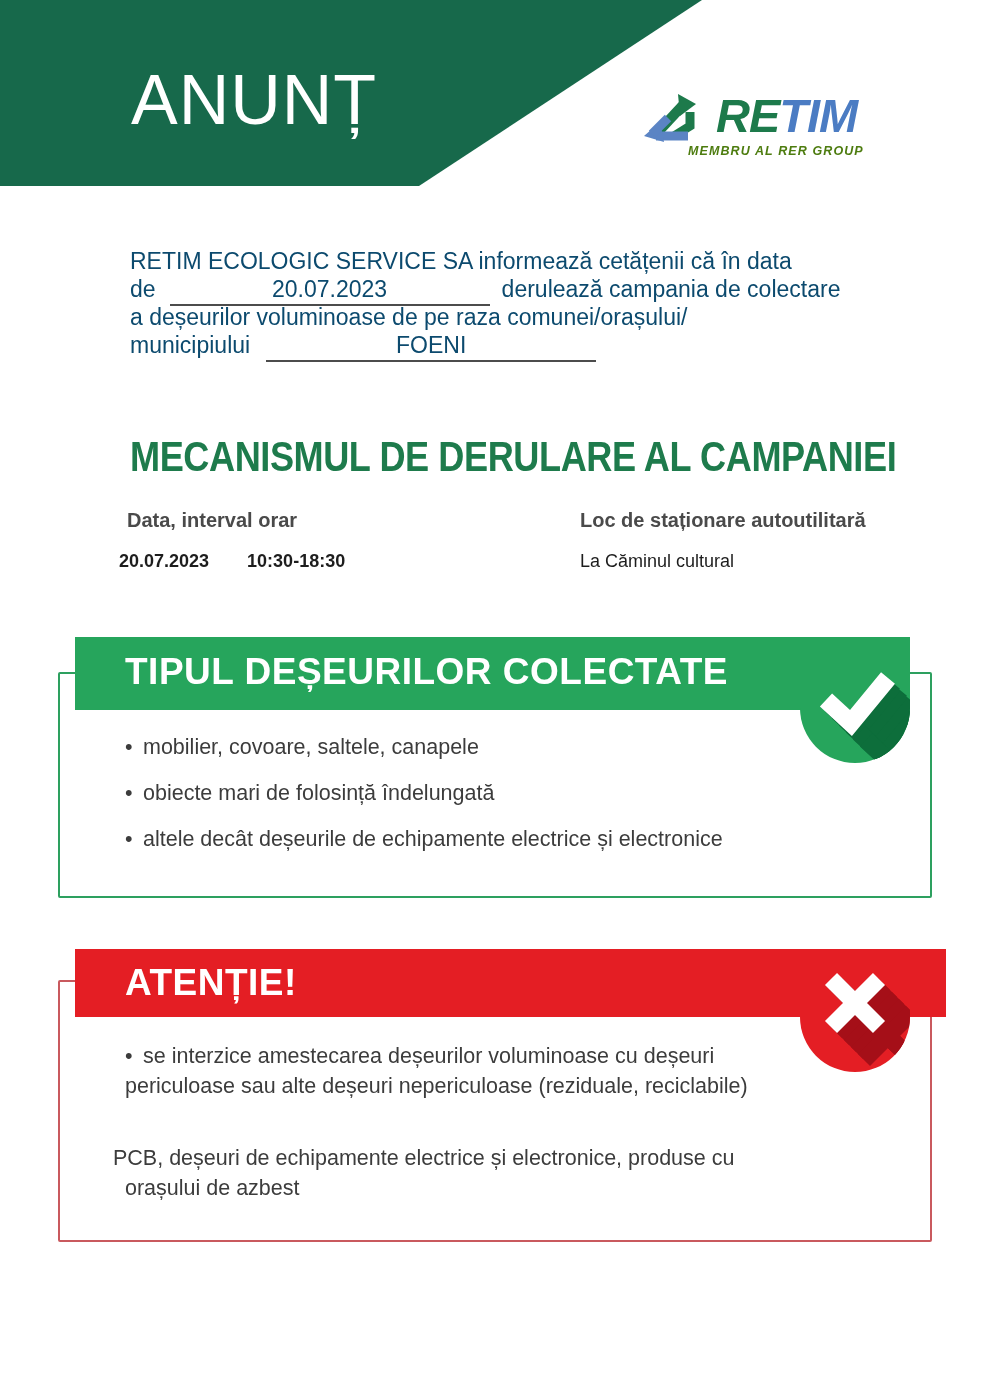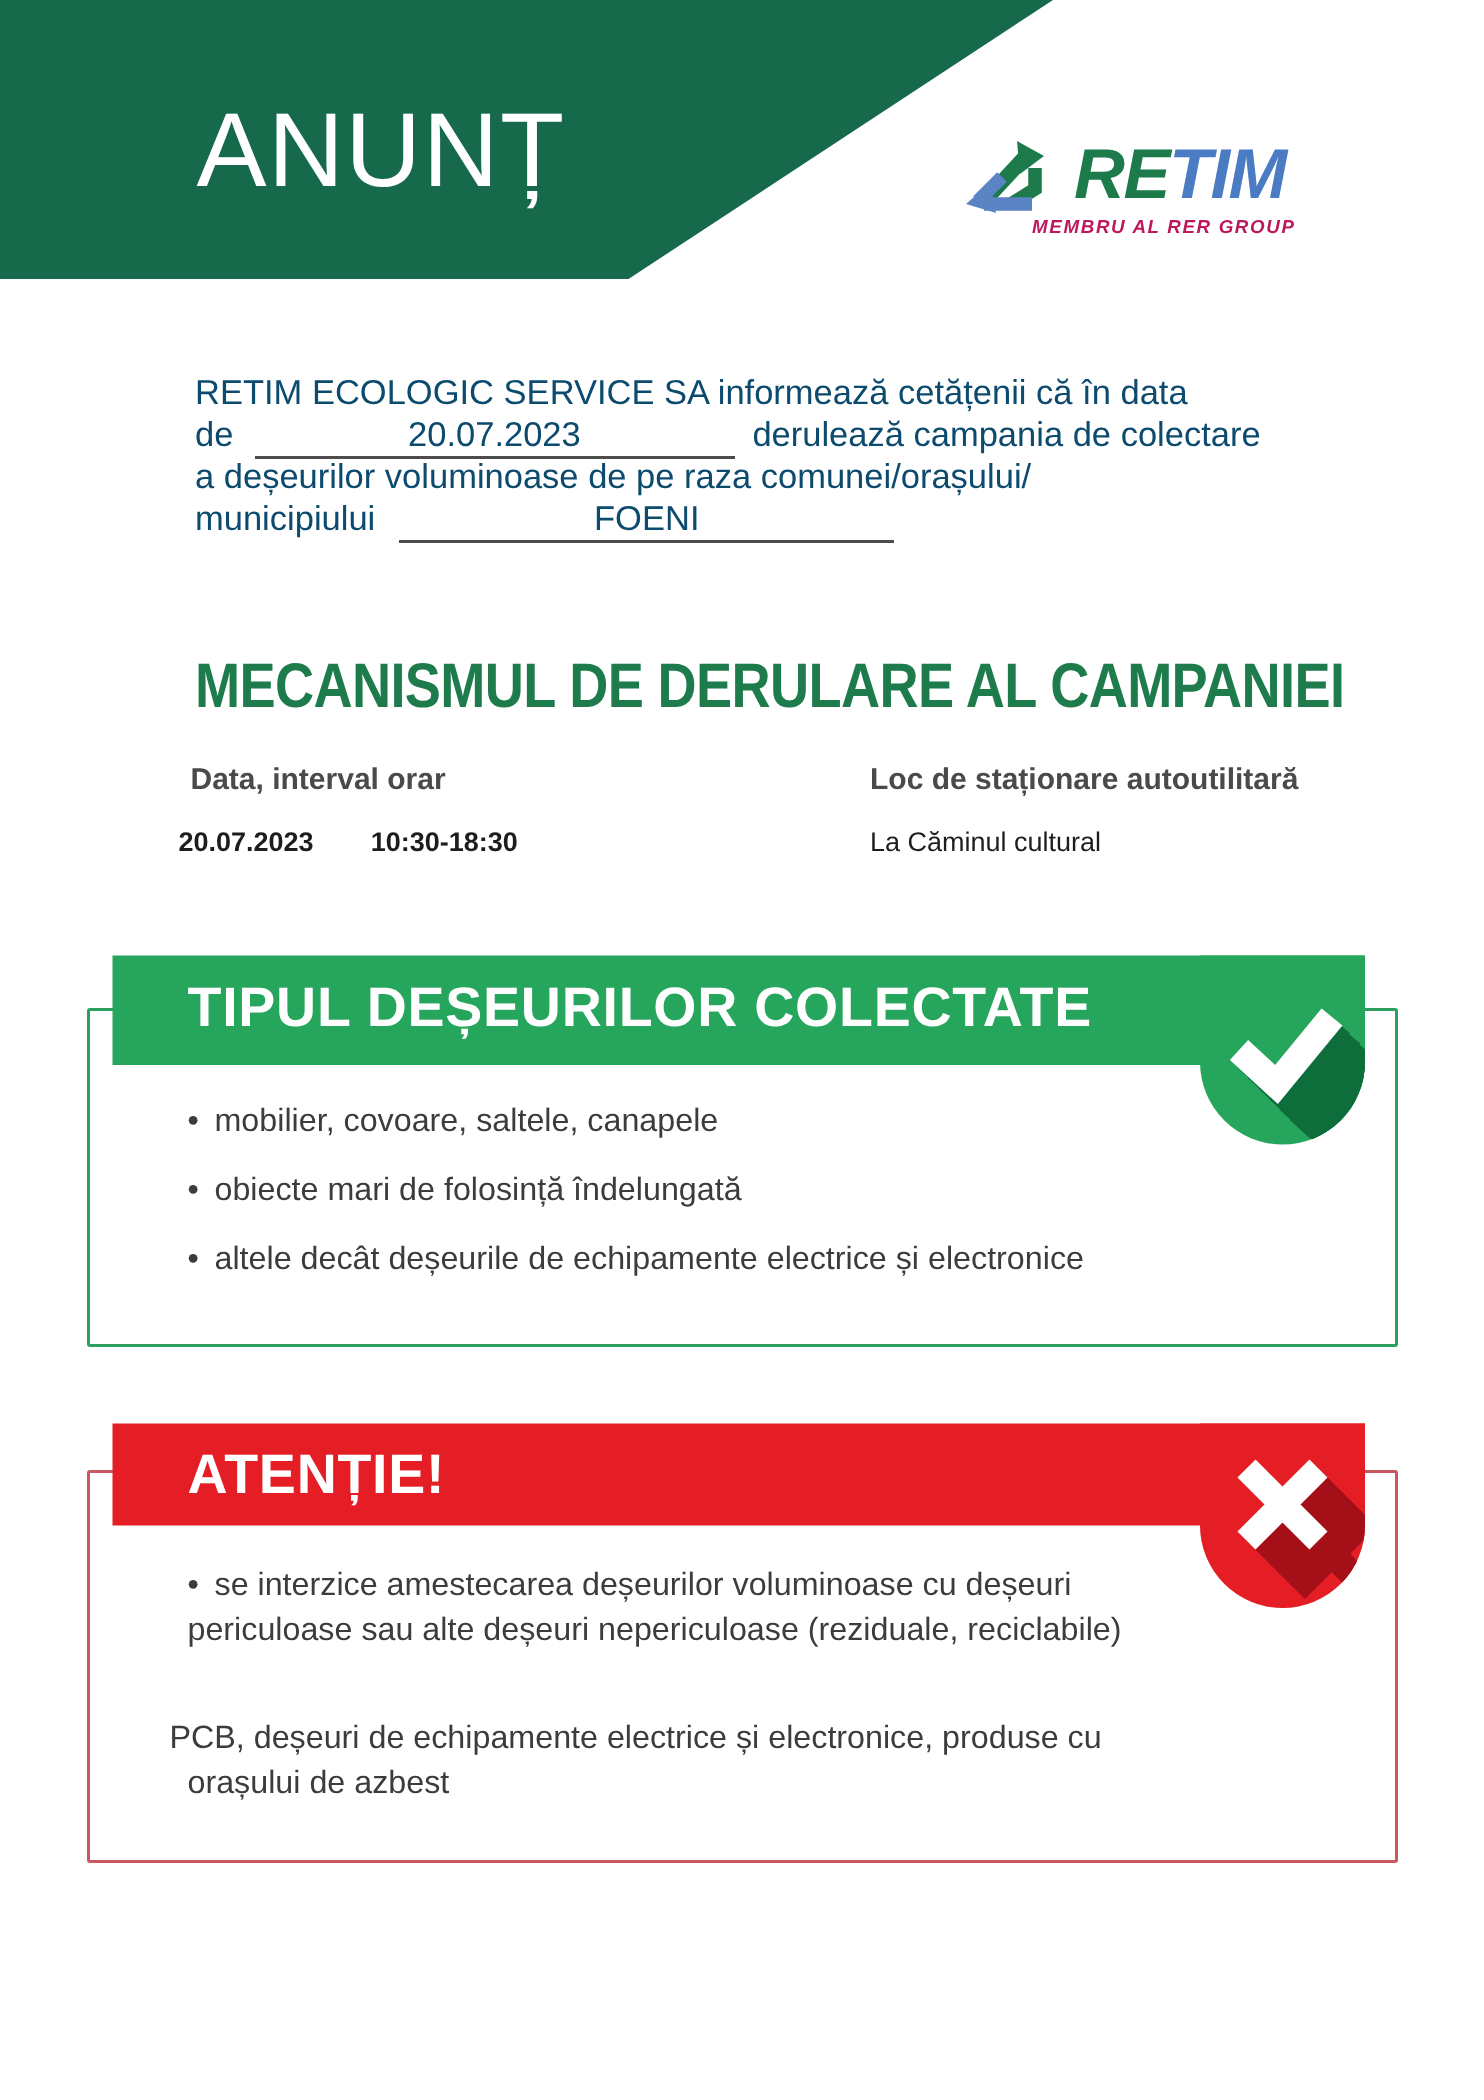--- a/index.html
+++ b/index.html
@@ -14,21 +14,21 @@
   #announcement-title{left:131px;top:44px;font-size:70px;font-weight:400;color:#ffffff;
     letter-spacing:1px;line-height:1.1;margin-top:18px;}
 
   
   #brand{left:644px;top:92px;width:250px;height:72px;}
   #brand-row{position:absolute;left:0;top:0;display:flex;align-items:flex-start;}
   #brand-word{font-size:47px;font-weight:700;font-style:italic;letter-spacing:-1px;line-height:1;}
   .brand-re{color:#1d7a4b;}
   .brand-tim{color:#4b7cc3;}
   #brand-subtitle{position:absolute;left:44px;top:52px;font-size:12.5px;font-weight:700;
-    font-style:italic;letter-spacing:1.1px;color:#be185d;white-space:nowrap;}
+    font-style:italic;letter-spacing:1.1px;color:#4d7c0f;white-space:nowrap;}
 
   
   .intro-line{left:130px;font-size:23px;color:#0c4a6e;white-space:nowrap;line-height:28px;}
   .blank{display:inline-block;text-align:center;border-bottom:2px solid #4c4c4c;
     padding-bottom:1px;vertical-align:baseline;}
   #date-blank{width:320px;margin:0 12px 0 14px;}
   #city-blank{width:330px;margin-left:16px;}
 
   
   #mechanism-title{left:130px;top:433px;font-size:42px;font-weight:700;color:#1e7b4c;
@@ -50,21 +50,21 @@
     border-bottom-right-radius:55px;overflow:hidden;}
   .bullet-line{font-size:21.5px;color:#3c3c3c;white-space:nowrap;z-index:4;}
   .bullet-mark{display:inline-block;width:18px;color:#3c3c3c;}
 
   
   #collected-border{left:58px;top:672px;height:222px;border-color:#2da05f;}
   #collected-banner{top:637px;background:#26a55c;}
   #check-badge{top:637px;height:126px;background:#26a55c;}
   
   #attention-border{left:58px;top:980px;height:258px;border-color:#c9595e;}
-  #attention-banner{top:949px;background:#e41e24;height:68px;}
+  #attention-banner{top:949px;background:#e41e24;height:68px;padding-left:36px;}
   #attention-banner .banner-title{line-height:68px;}
   #x-badge{top:949px;height:123px;background:#e41e24;}
 </style>
 </head>
 <body>
 
 <div id="page">
 
   <div class="abs" id="header-shape"></div>
   <div class="abs" id="announcement-title">ANUNȚ</div>

